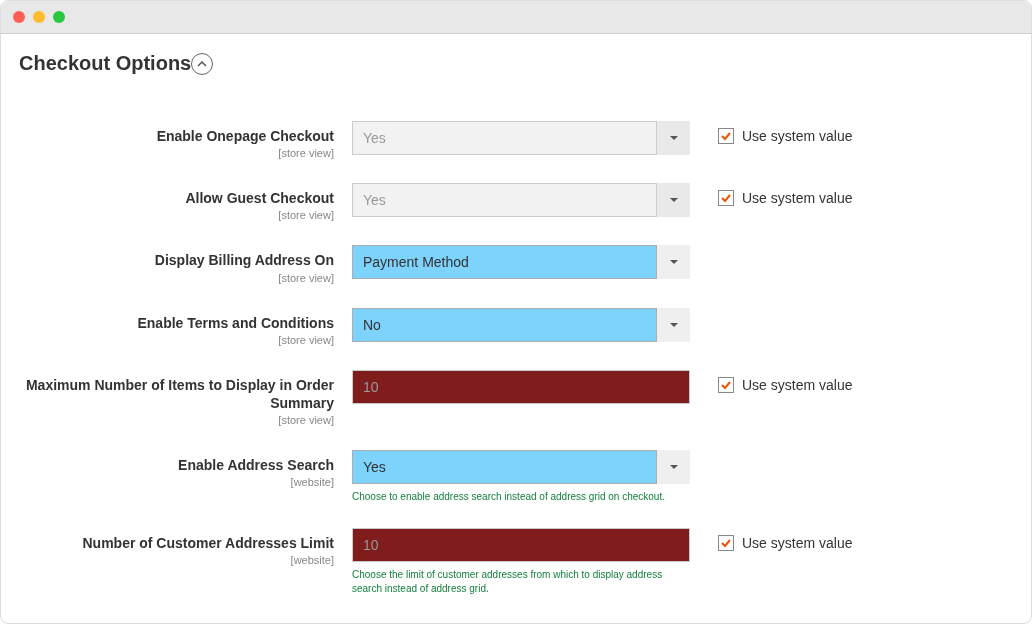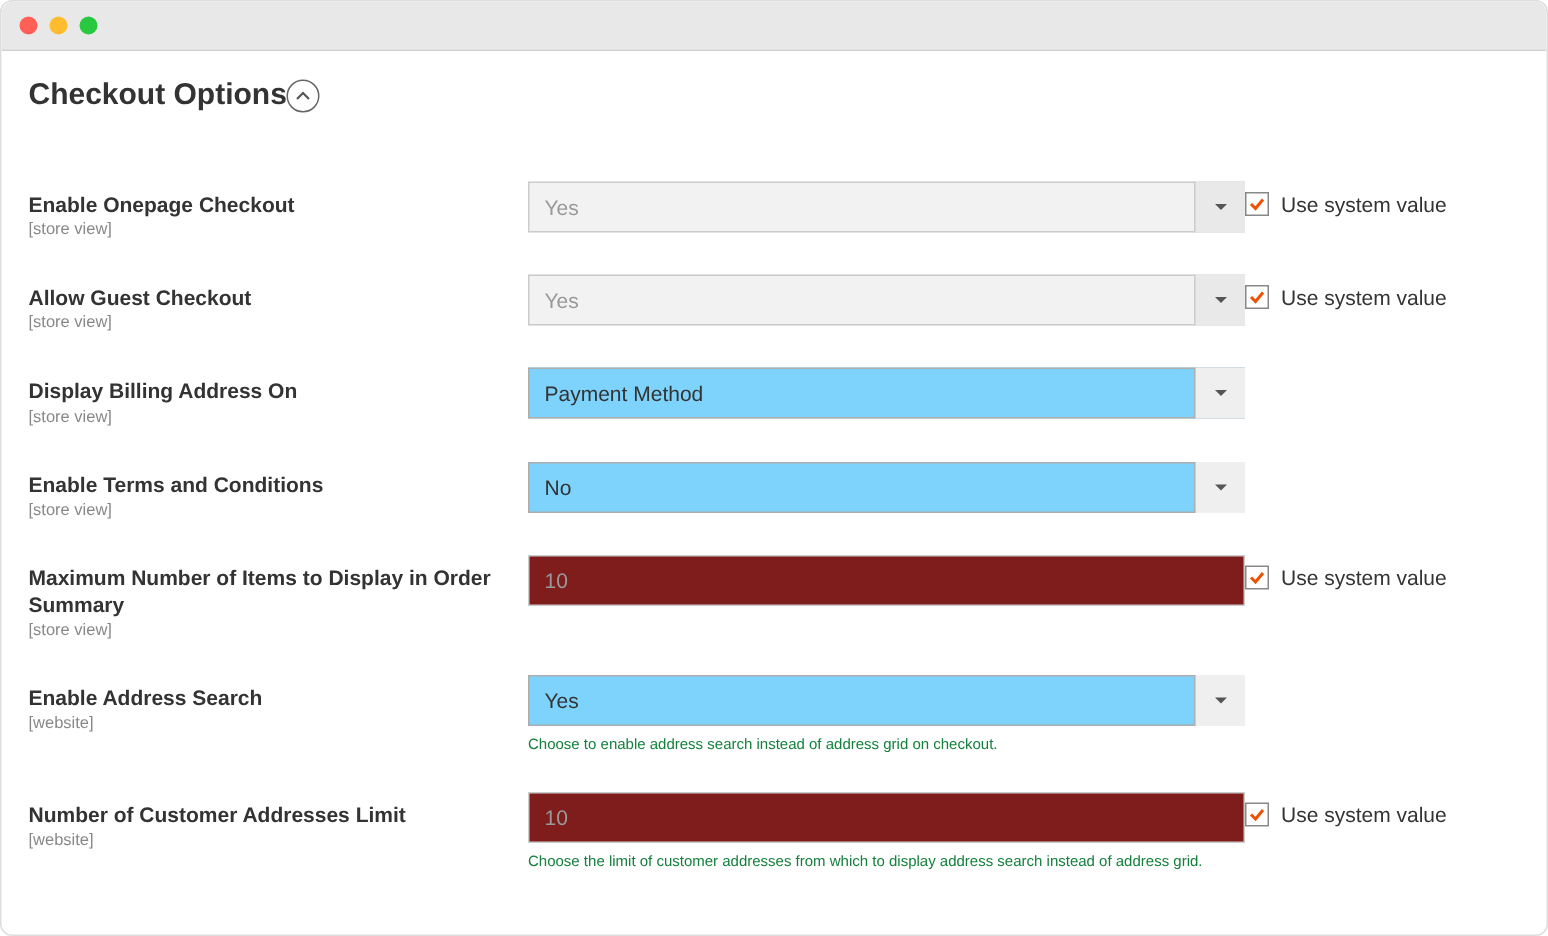--- a/index.html
+++ b/index.html
@@ -46,38 +46,39 @@
       cursor: pointer;
     }
     .collapse-btn svg { width: 10px; height: 10px; }
     .field-row {
       display: flex;
       align-items: flex-start;
       margin-bottom: 24px;
     }
     .label-col {
       width: 333px;
+      text-align: right;
       padding-right: 18px;
       padding-top: 6px;
     }
     .field-label {
       font-size: 14px;
       font-weight: 600;
       color: #333;
       line-height: 1.3;
       display: block;
     }
     .field-scope {
       font-size: 11px;
       color: #888;
       display: block;
       margin-top: 2px;
     }
     .control-col {
-      width: 478px;
+      width: 338px;
     }
     .select-wrap {
       position: relative;
       width: 100%;
     }
     .select {
       width: 100%;
       height: 34px;
       border: 1px solid #adadad;
       background: #7dd3fc;
@@ -124,20 +125,21 @@
     }
     .help-text {
       font-size: 10px;
       color: #15803d;
       margin-top: 6px;
       line-height: 1.4;
     }
     .sys-col {
       display: flex;
       align-items: center;
+      padding-left: 28px;
       padding-top: 7px;
       gap: 8px;
     }
     .chk {
       width: 16px; height: 16px;
       border: 1px solid #888;
       background: #fff;
       display: flex; align-items: center; justify-content: center;
       cursor: pointer;
     }

